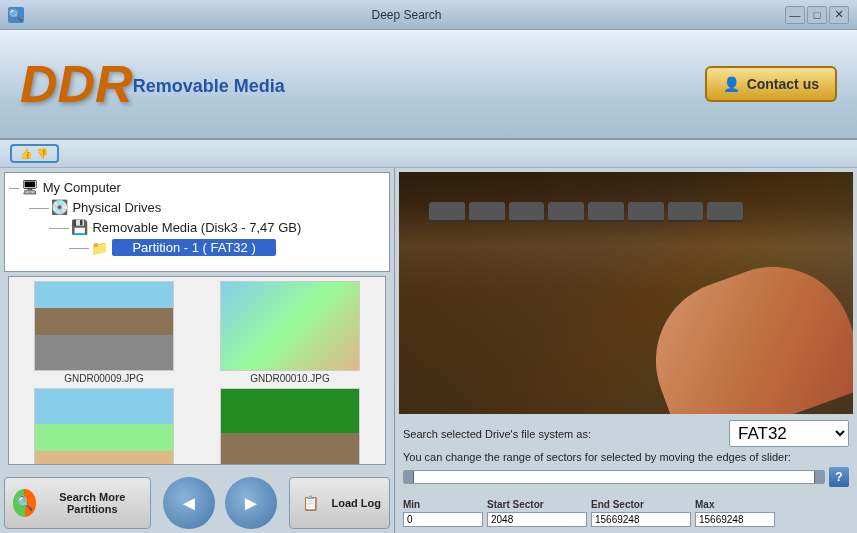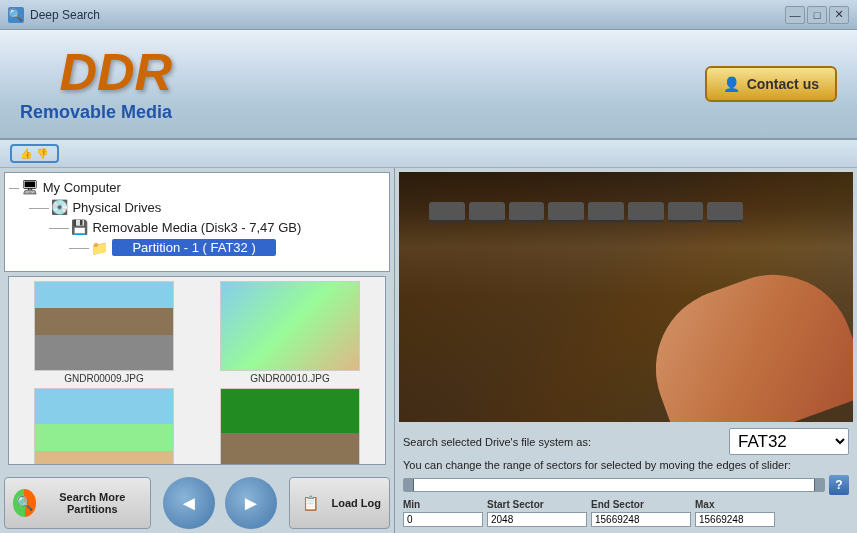--- a/index.html
+++ b/index.html
@@ -8,34 +8,34 @@
     
     .titlebar {
       background: linear-gradient(to bottom, #c8d8e8, #a0b8cc);
       height: 30px;
       display: flex;
       align-items: center;
       padding: 0 8px;
       border-bottom: 1px solid #8899aa;
     }
     .titlebar-icon { width: 16px; height: 16px; background: #4488cc; border-radius: 2px; margin-right: 6px; display: flex; align-items: center; justify-content: center; }
-    .titlebar-title { flex: 1; font-size: 12px; color: #223344; }
+    .titlebar-title { flex: 1; font-size: 12px; color: #223344; text-align: center; }
     .titlebar-btn { width: 20px; height: 18px; display: flex; align-items: center; justify-content: center; cursor: pointer; font-size: 11px; color: #334; margin-left: 2px; background: #b0c4d4; border: 1px solid #8899aa; border-radius: 2px; }
 
     
     .header {
       background: linear-gradient(to bottom, #e8f0f8 0%, #c8d8e8 40%, #b0c8d8 70%, #a8c0d0 100%);
       height: 110px;
       display: flex;
       align-items: center;
       padding: 10px 20px;
       position: relative;
       border-bottom: 2px solid #8899aa;
     }
-    .header-logo { display: flex; flex-direction: column; align-items: flex-end; }
+    .header-logo { display: flex; flex-direction: row; align-items: center; }
     .header-ddr {
       font-size: 52px;
       font-weight: bold;
       color: #cc6600;
       text-shadow: 2px 2px 4px rgba(0,0,0,0.3);
       line-height: 1;
       font-style: italic;
     }
     .header-subtitle {
       font-size: 18px;
@@ -285,21 +285,21 @@
       justify-content: center;
       cursor: pointer;
       font-size: 12px;
     }
     .sector-row {
       display: grid;
       grid-template-columns: 80px 100px 100px 80px;
       gap: 4px;
       align-items: start;
     }
-    .sector-col { display: flex; flex-direction: column; gap: 2px; }
+    .sector-col { display: flex; flex-direction: column; gap: 2px; margin-top: 8px; }
     .sector-label { font-size: 10px; color: #333; font-weight: bold; }
     .sector-input {
       background: white;
       border: 1px solid #8899aa;
       padding: 1px 3px;
       font-size: 10px;
       width: 100%;
     }
   </style>
 </head>

